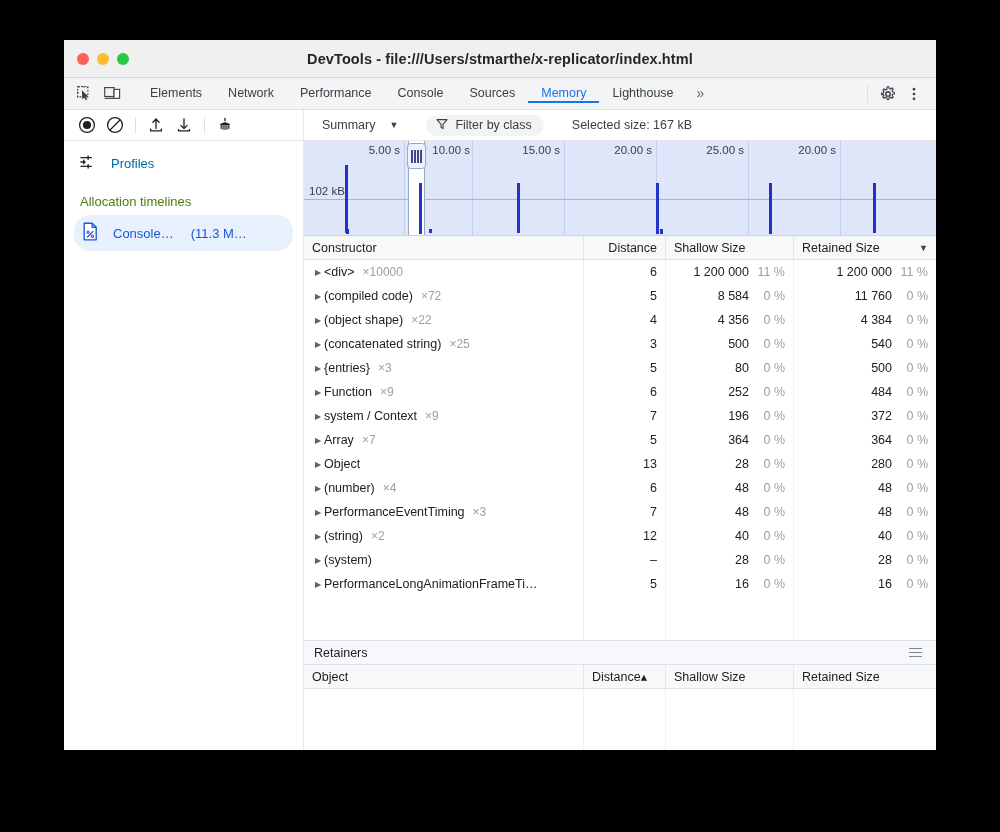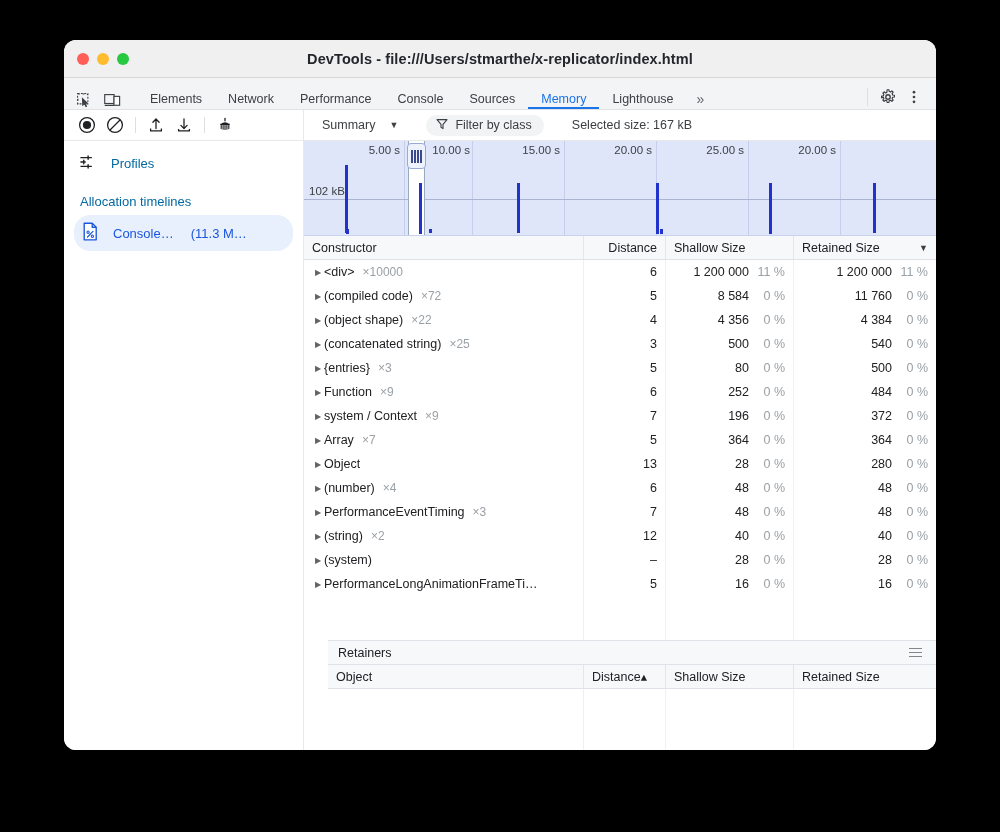--- a/index.html
+++ b/index.html
@@ -9,21 +9,21 @@
     background: #000000;
     font-family: "Liberation Sans", sans-serif;
     overflow: hidden;
   }
 
   #window {
     position: absolute;
     left: 64px; top: 40px;
     width: 872px; height: 710px;
     background: #ffffff;
-    border-radius: 12px;
+    border-radius: 0;
     overflow: hidden;
     box-shadow: 0 10px 36px rgba(0,0,0,0.55);
   }
 
   
   .titlebar {
     height: 38px;
     background: #f0f0f0;
     border-bottom: 1px solid #d6d6d6;
     display: flex; align-items: center;
@@ -38,21 +38,21 @@
     position: absolute; left: 0; right: 0; text-align: center;
     font-size: 14.5px; font-weight: bold; color: #23262a;
     letter-spacing: .1px;
   }
 
   
   .tabstrip {
     height: 32px;
     background: #f3f4f6;
     border-bottom: 1px solid #e0e2e6;
-    display: flex; align-items: flex-end;
+    display: flex; align-items: center;
     font-size: 12.5px;
   }
   .tb-icons { display: flex; align-items: center; padding: 0 6px 0 10px; gap: 8px; }
   .tb-icon { width: 20px; height: 18px; display: flex; align-items: center; justify-content: center; cursor: pointer; }
   .vsep { width: 1px; background: #dcdee2; margin: 6px 4px; }
   .tabs { display: flex; align-items: stretch; }
   .tab {
     display: flex; align-items: center; padding: 0 13px;
     color: #3c4043; cursor: pointer; white-space: nowrap;
     border-bottom: 2px solid transparent;
@@ -91,21 +91,21 @@
     width: 240px; background: #ffffff;
     border-right: 1px solid #e6e8eb;
     padding-top: 6px;
     font-size: 13px;
   }
   .sb-profiles {
     display: flex; align-items: center; gap: 14px;
     padding: 7px 0 7px 16px; color: #0369a1; cursor: pointer;
   }
   .sb-section {
-    padding: 14px 0 6px 16px; color: #0369a1; font-size: 13px;
+    padding: 14px 0 6px 16px; color: #4d7c0f; font-size: 13px;
   }
   .sb-item {
     display: flex; align-items: center; gap: 13px;
     margin: 0 10px 0 10px; padding: 7px 0 7px 8px;
     border-radius: 16px; cursor: pointer;
     color: #1a56db; font-size: 13px;
   }
   .sb-item.selected { background: #e8f0fe; }
   .sb-item .sb-label { color: #1a56db; }
   .sb-item .sb-size { color: #1a56db; margin-left: 4px; text-align: right; }
@@ -165,21 +165,21 @@
     cursor: pointer; flex: none;
   }
   .ctor-name { overflow: hidden; text-overflow: ellipsis; white-space: nowrap; }
   .ctor-count { color: #9aa0a6; margin-left: 8px; font-size: 12px; flex: none; }
   .num-val { font-variant-numeric: tabular-nums; }
   .num-pct { color: #9aa0a6; width: 36px; text-align: right; display:inline-block; }
   .grid-filler { border-right: 1px solid #eef0f5; }
   .filler-row { display: flex; height: 100%; }
 
   
-  .retainers { border-top: 1px solid #dfe2e8; background: #fff; display:flex; flex-direction:column; height: 110px; margin-left: 24px; }
+  .retainers { border-top: 1px solid #dfe2e8; background: #fff; display:flex; flex-direction:column; height: 110px; }
   .ret-head {
     height: 24px; display: flex; align-items: center;
     padding: 0 10px; font-size: 12.5px; color: #202124;
     background: #f7f8fa; border-bottom: 1px solid #dfe2e8;
   }
   .ret-menu { margin-left: auto; display: flex; flex-direction: column; gap: 2.5px; cursor: pointer; padding: 4px; }
   .ret-menu i { display:block; width: 13px; height: 1.5px; background: #80868b; }
   .ret-body { flex:1; display:flex; }
 </style>
 </head>

